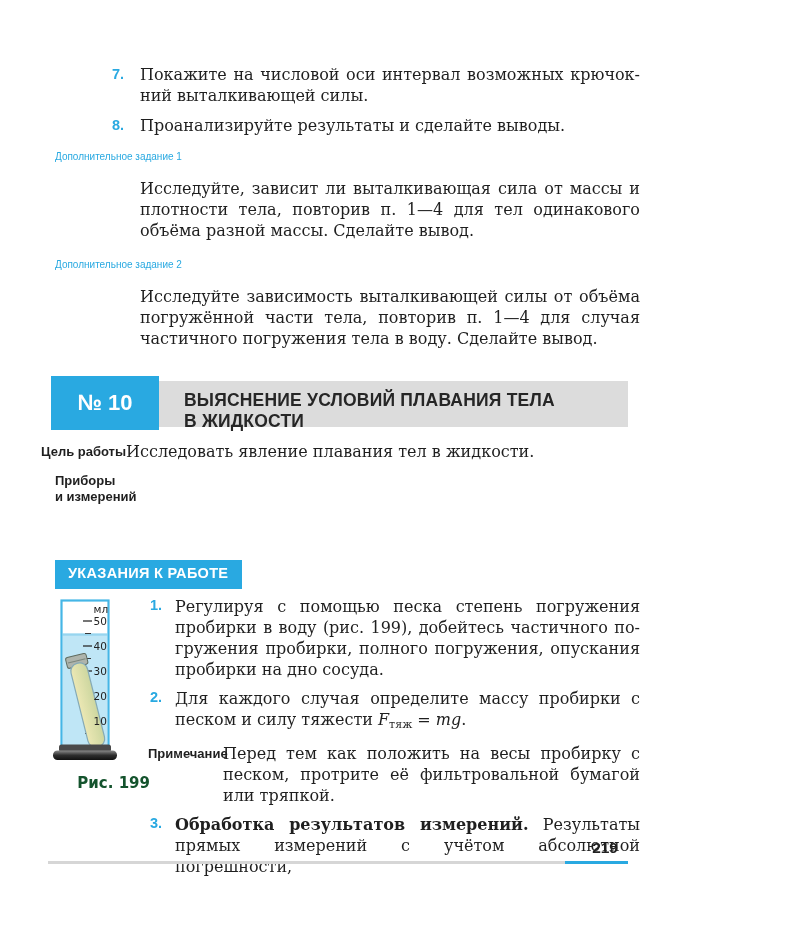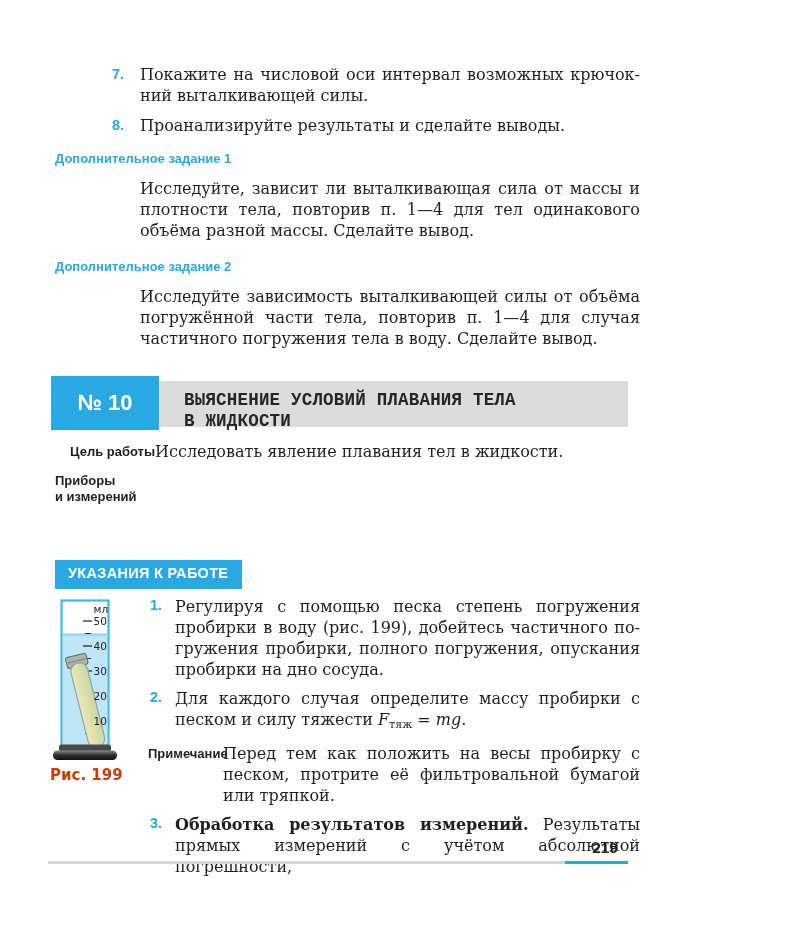--- a/index.html
+++ b/index.html
@@ -18,49 +18,49 @@
   .body-text{font-size:16px;line-height:21px;text-align:justify}
   .accent-num{font-family:"Liberation Sans",sans-serif;font-weight:bold;font-size:14.5px;color:var(--color-accent)}
 
   
   .toplist{left:112px;top:64px;width:528px}
   .li{display:flex;margin-bottom:9px}
   .li .num{width:28px;flex:none;padding-top:2px}
   .li .txt{width:500px}
 
   
-  .task-head{font-family:"Liberation Sans",sans-serif;font-weight:bold;font-size:13px;color:var(--color-accent)}
+  .task-head{font-family:"Liberation Sans",sans-serif;font-weight:normal;font-size:10px;color:var(--color-accent)}
   .task-text{width:500px}
 
   
   .lab-header{left:51px;top:376px;width:577px;height:52px}
   .lab-bar{position:absolute;left:0;top:5px;width:577px;height:46px;background:var(--color-bar_gray)}
   .lab-numbox{
     position:absolute;left:0;top:0;width:108px;height:54px;background:var(--color-accent);
     display:flex;align-items:center;justify-content:center;
     font-family:"Liberation Sans",sans-serif;font-weight:bold;font-size:22px;color:#fff;
   }
-  .lab-title{position:absolute;left:133px;top:9px;font-family:Liberation Mono, monospace;
+  .lab-title{position:absolute;left:133px;top:9px;font-family:Liberation Sans, sans-serif;
     font-weight:bold;font-size:17.5px;line-height:21px;color:#262626;letter-spacing:.2px}
 
   
   .label-row{display:flex}
   .row-label{width:85px;flex:none;font-family:"Liberation Sans",sans-serif;font-weight:bold;
     font-size:13px;line-height:16px;padding-top:3px;white-space:nowrap}
   .row-val{width:500px}
 
   
   .badge{left:55px;top:560px;background:var(--color-accent);color:#fff;
     font-family:"Liberation Sans",sans-serif;font-weight:bold;font-size:14.5px;
     padding:5px 14px 8px 13px;letter-spacing:.3px}
 
   
   .fig{left:50px;top:596px;width:100px}
-  .fig figcaption{font-family:"DejaVu Sans",sans-serif;font-weight:bold;
-    font-size:15px;text-align:left;color:#c2410c}
+  .fig figcaption{margin-top:8px;font-family:"DejaVu Sans",sans-serif;font-weight:bold;
+    font-size:15px;text-align:right;color:#14532d}
 
   
   .steps{left:150px;top:596px;width:490px}
   .step{display:flex;margin-bottom:8px}
   .step .snum{width:25px;flex:none;padding-top:1px}
   .step .stx{width:465px;text-align:justify}
   .note{display:flex;margin:8px 0 8px -2px}
   .note .nlbl{width:75px;flex:none;font-family:"Liberation Sans",sans-serif;font-weight:bold;
     font-size:13px;padding-top:3px;white-space:nowrap}
   .note .ntx{width:417px;text-align:justify}
@@ -99,21 +99,21 @@
   <header class="abs lab-header">
     <div class="lab-bar">
       <div class="lab-title">
         <div>ВЫЯСНЕНИЕ УСЛОВИЙ ПЛАВАНИЯ ТЕЛА</div>
         <div>В ЖИДКОСТИ</div>
       </div>
     </div>
     <div class="lab-numbox">№ 10</div>
   </header>
 
-  <div class="abs label-row" style="left:70px;top:441px">
+  <div class="abs label-row" style="left:41px;top:441px">
     <div class="row-label">Цель работы</div>
     <div class="row-val body-text">Исследовать явление плавания тел в жидкости.</div>
   </div>
 
   <div class="abs label-row" style="left:55px;top:470px">
     <div class="row-label">
       <div>Приборы</div>
       <div>и измерений</div>
     </div>
   </div>

